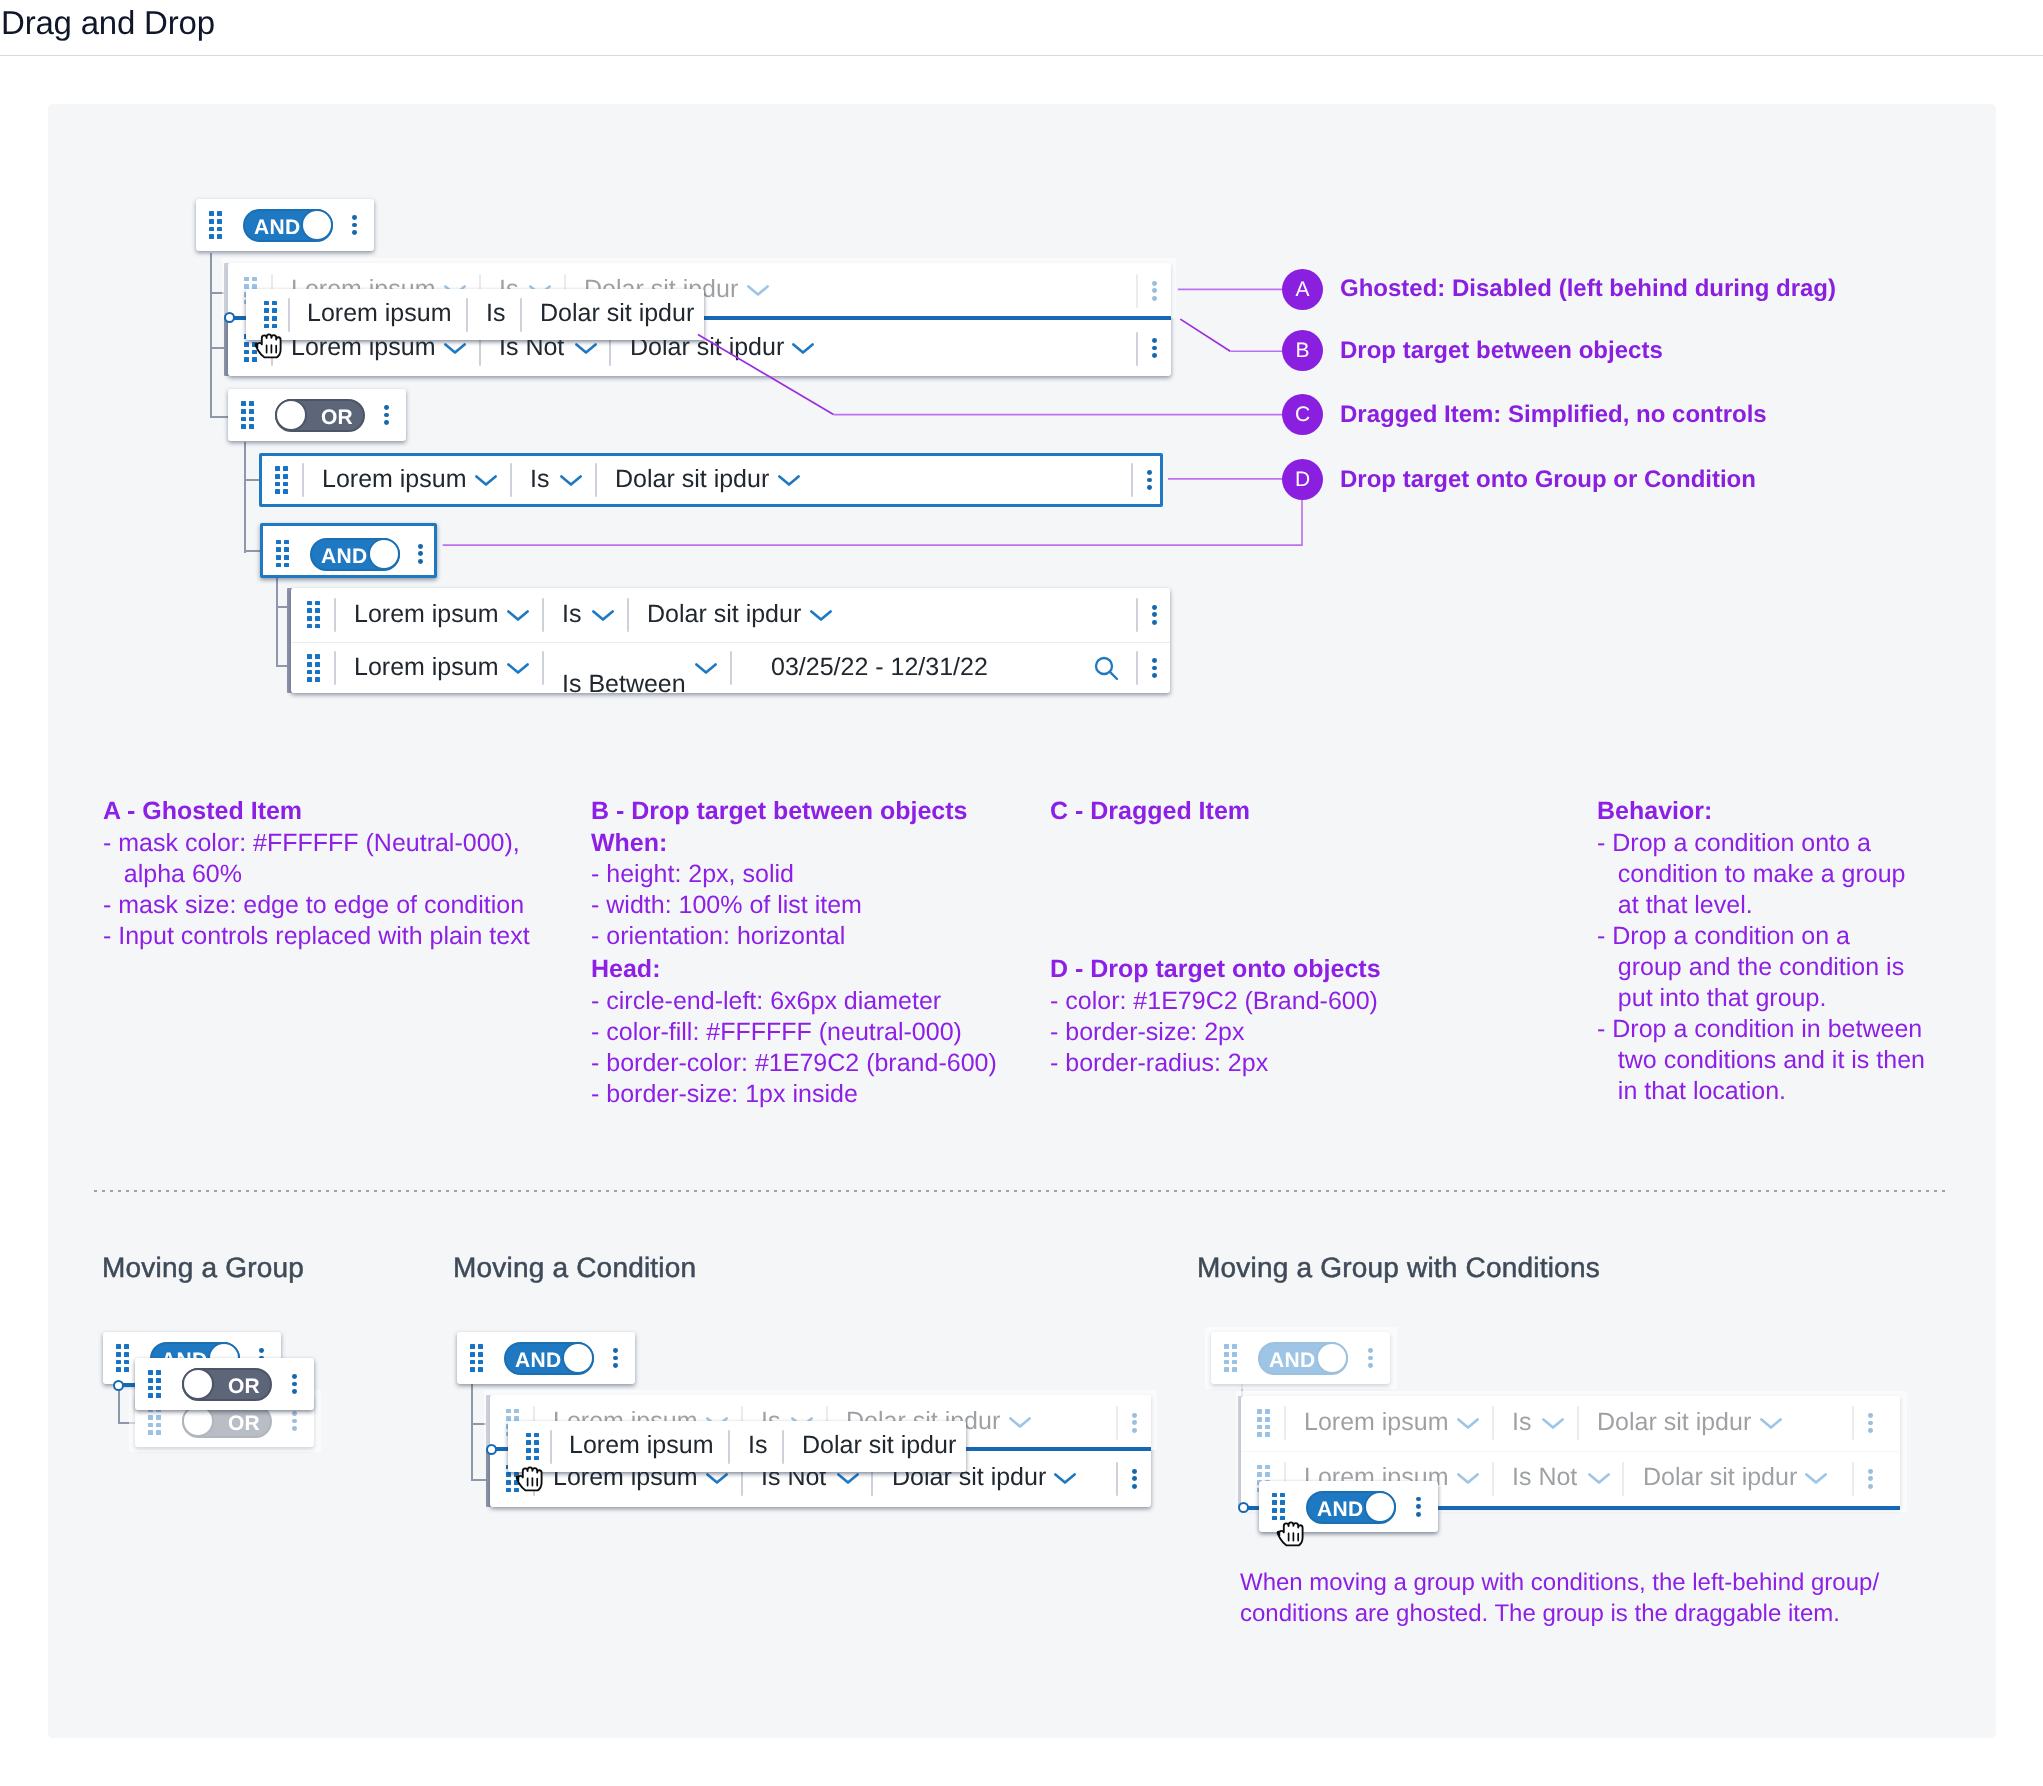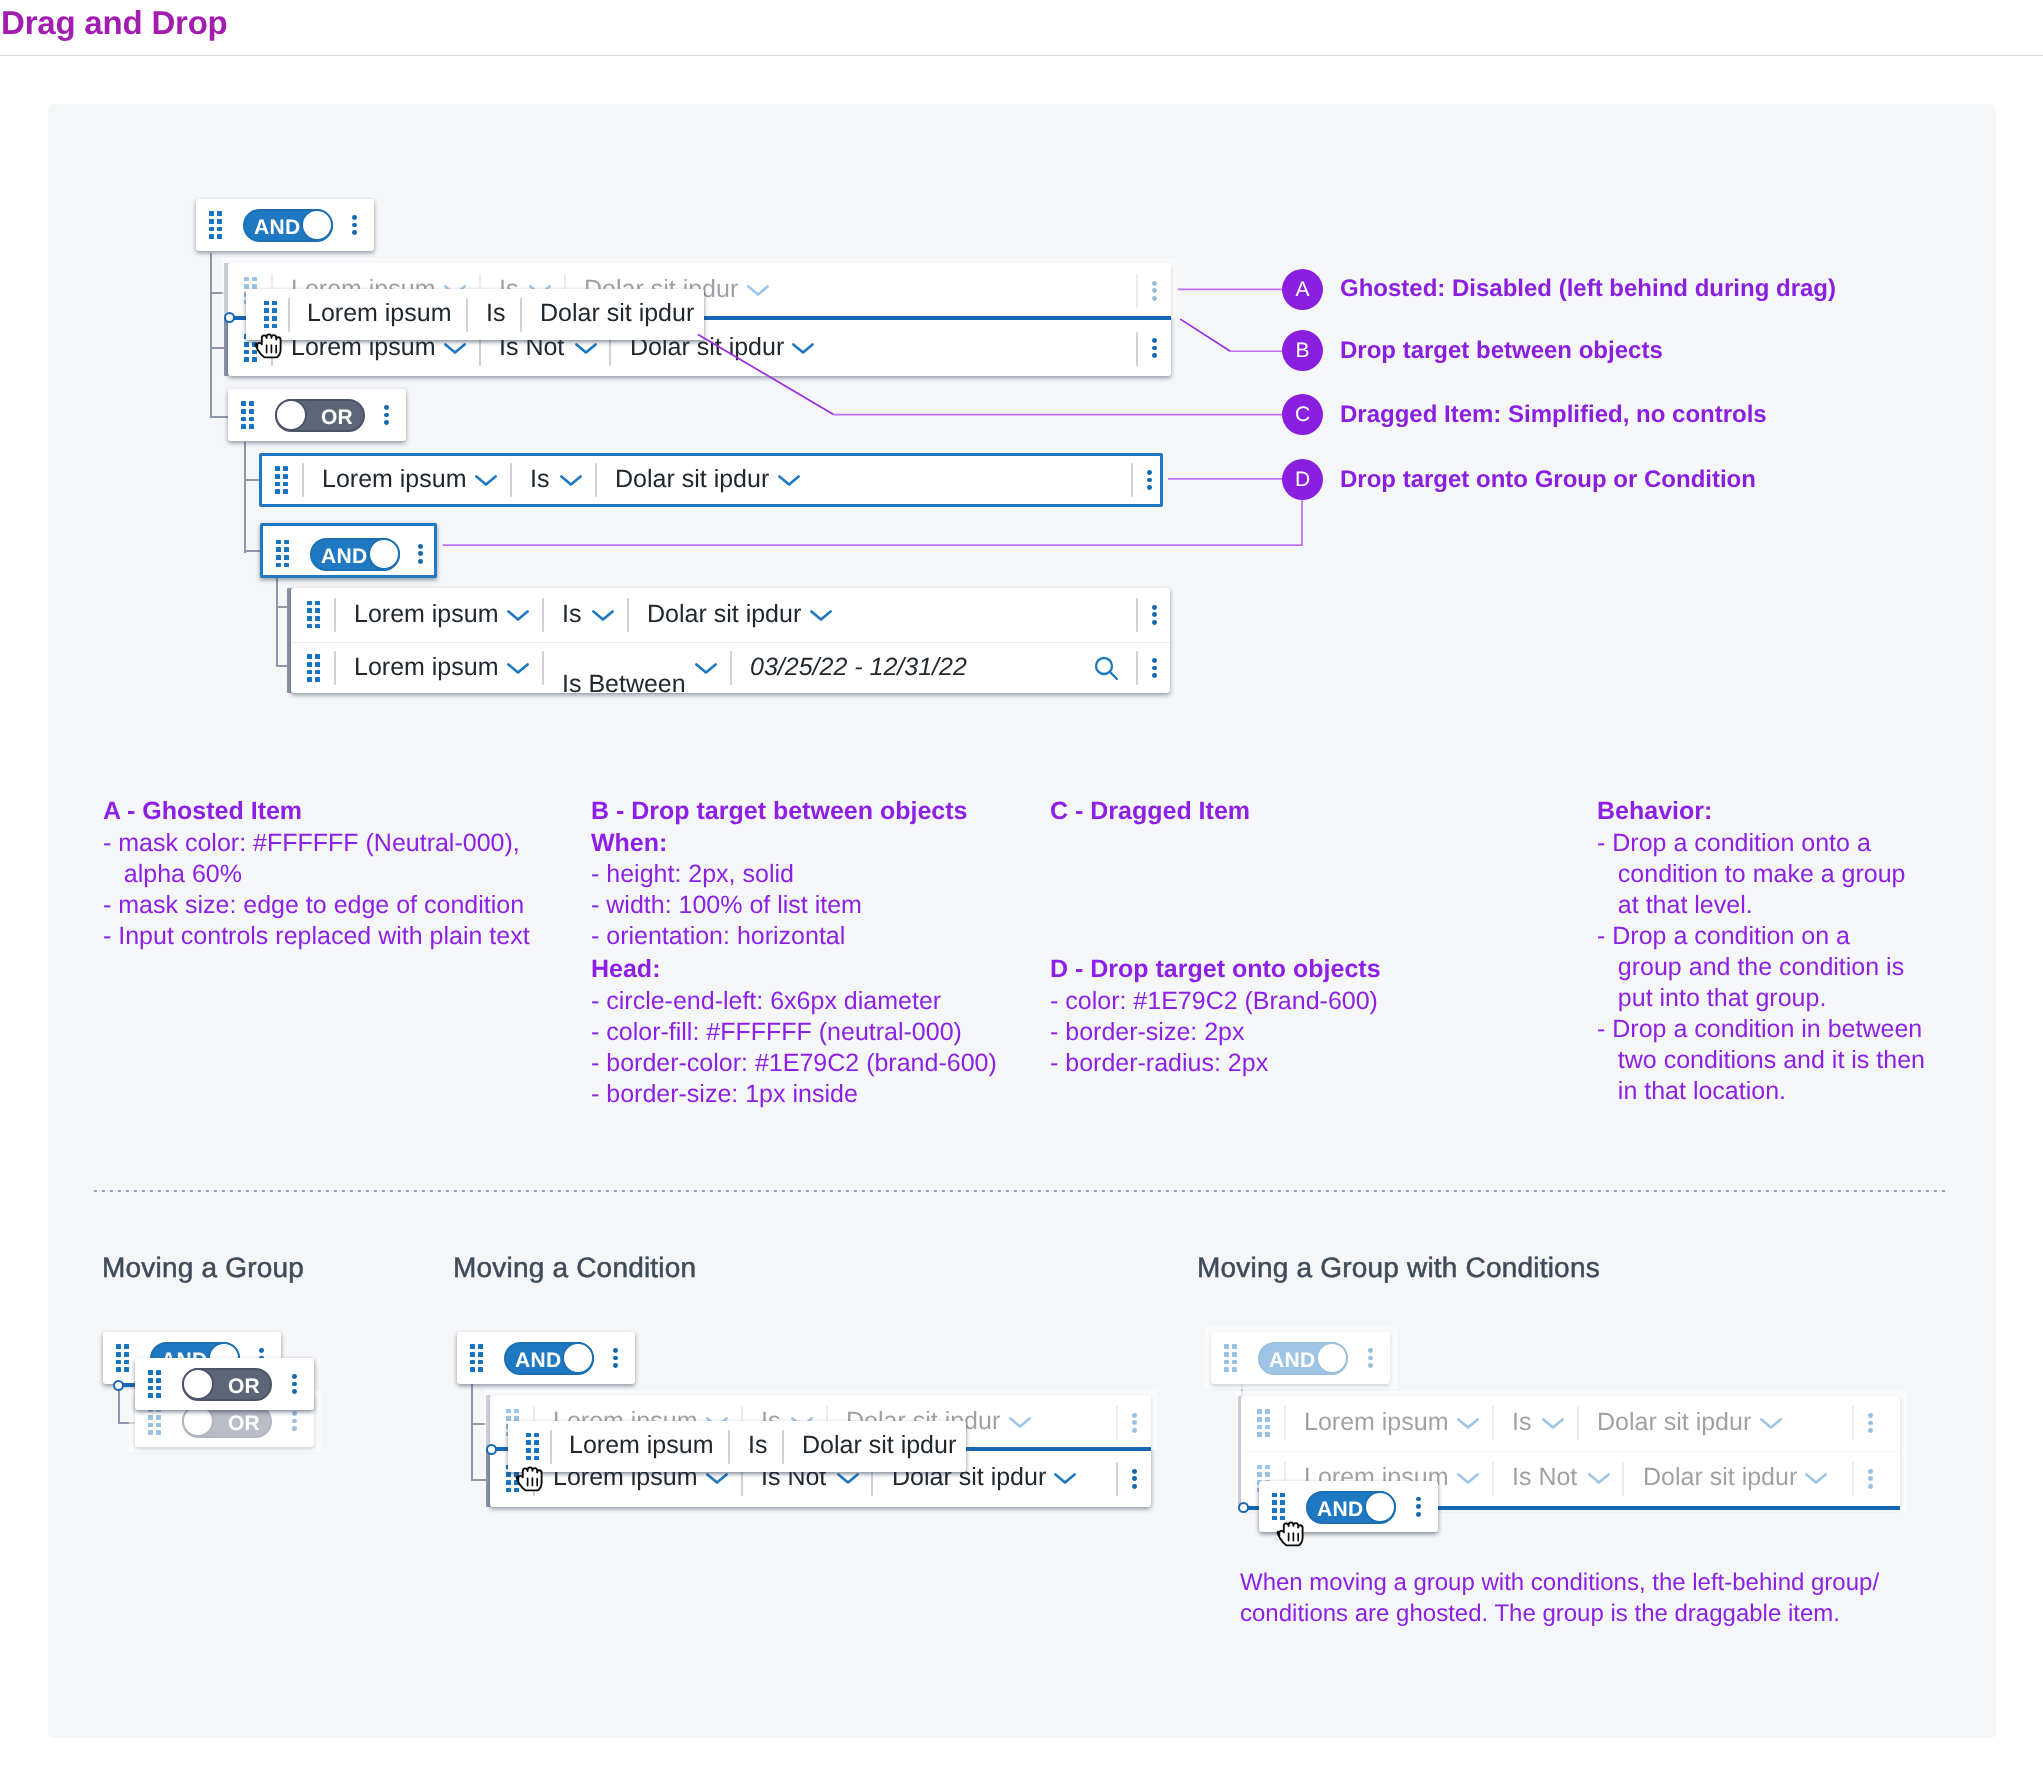--- a/index.html
+++ b/index.html
@@ -6,21 +6,21 @@
   html,body { margin:0; padding:0; }
   body {
     width:2043px; height:1786px;
     background:#ffffff;
     font-family:"Liberation Sans", sans-serif;
     -webkit-font-smoothing:antialiased;
     text-rendering:geometricPrecision;
   }
   #root { transform: translateZ(0); }
   #root { position:relative; width:2043px; height:1786px; overflow:hidden; }
-  .page-title { position:absolute; left:1px; top:4px; font-size:33px; font-weight:700; color:#a21caf; letter-spacing:-0.2px; }
+  .page-title { position:absolute; left:1px; top:4px; font-size:33px; font-weight:400; color:#0f172a; letter-spacing:-0.2px; }
   .hr { position:absolute; left:0; top:55px; width:2043px; height:1.4px; background:#d9d9d9; }
   .panel { position:absolute; left:48px; top:104px; width:1948px; height:1634px; background:#f4f6f8; border-radius:5px; }
 
   
   .abs { position:absolute; }
   .card { position:absolute; background:#fff; border-radius:3px; }
   .shadow-lite { box-shadow:0 2px 4px 0 rgba(45,55,80,0.50); }
   .shadow-drag { box-shadow:0 2px 4px 0 rgba(40,50,75,0.58); }
 
   
@@ -378,21 +378,21 @@
           </svg>
         </div>
       <div class="vsep" style="left:251px;top:8px;height:34px;background:#ccd1da;"></div>
       <div class="ctext" style="left:271px;top:10px;margin-top:17px;">Is Between</div>
       <div class="chev" style="left:404px;top:20px;">
           <svg width="22" height="11" viewBox="0 0 22 11">
             <path d="M1.4 1.4 L11 9.6 L20.6 1.4" fill="none" stroke="#1e79c2" stroke-width="2.6" stroke-linecap="round" stroke-linejoin="round"></path>
           </svg>
         </div>
       <div class="vsep" style="left:439px;top:8px;height:34px;background:#ccd1da;"></div>
-      <div class="ctext" style="left:459px;top:10px;font-style:italic;">03/25/22 - 12/31/22</div>
+      <div class="ctext" style="left:480px;top:10px;">03/25/22 - 12/31/22</div>
       <div class="abs" style="left:802px;top:12px;"><svg width="27" height="27" viewBox="0 0 27 27">
             <circle cx="11" cy="11" r="8" fill="none" stroke="#1e79c2" stroke-width="2.3"></circle>
             <path d="M16.9 16.9 L24 24" stroke="#1e79c2" stroke-width="2.3" stroke-linecap="round"></path>
           </svg></div>
       <div class="vsep" style="left:845px;top:8px;height:34px;background:#ccd1da;"></div>
       <div class="kebab" style="left:861px;top:15px;">
           <i></i>
           <i></i>
           <i></i>
         </div>

